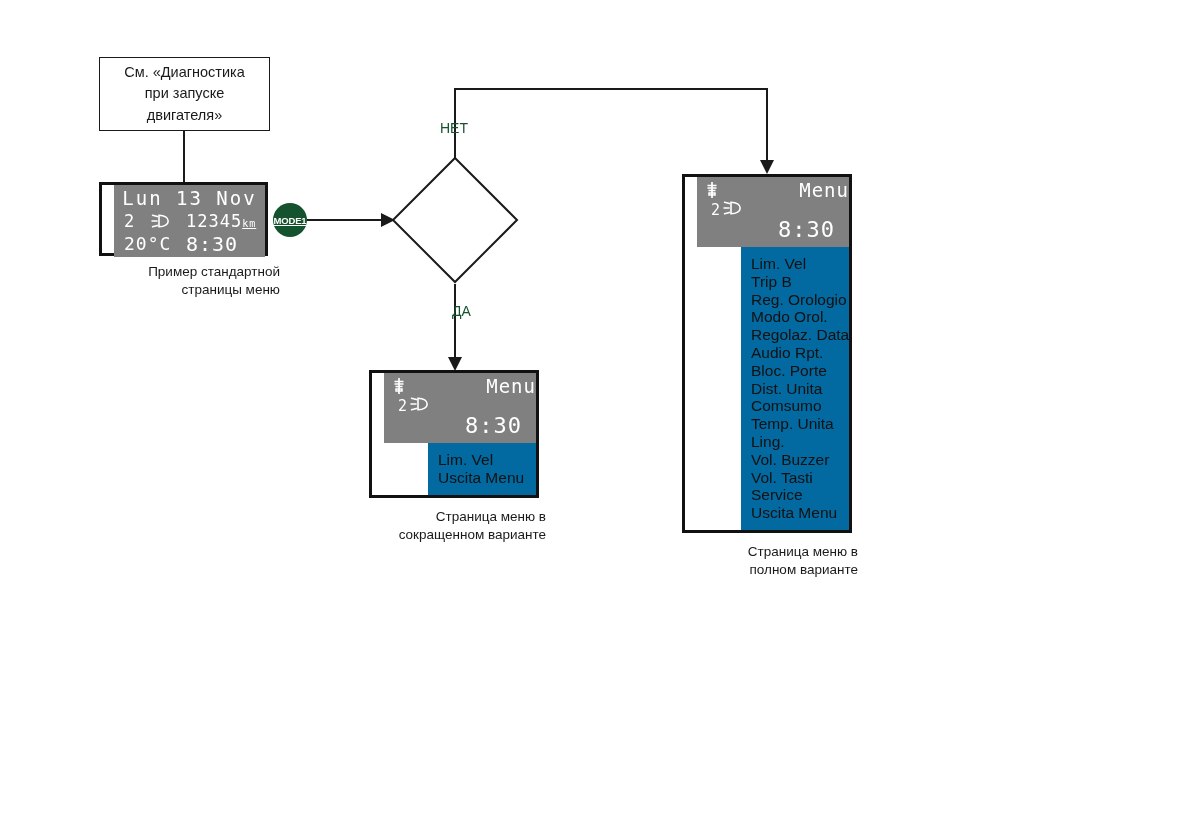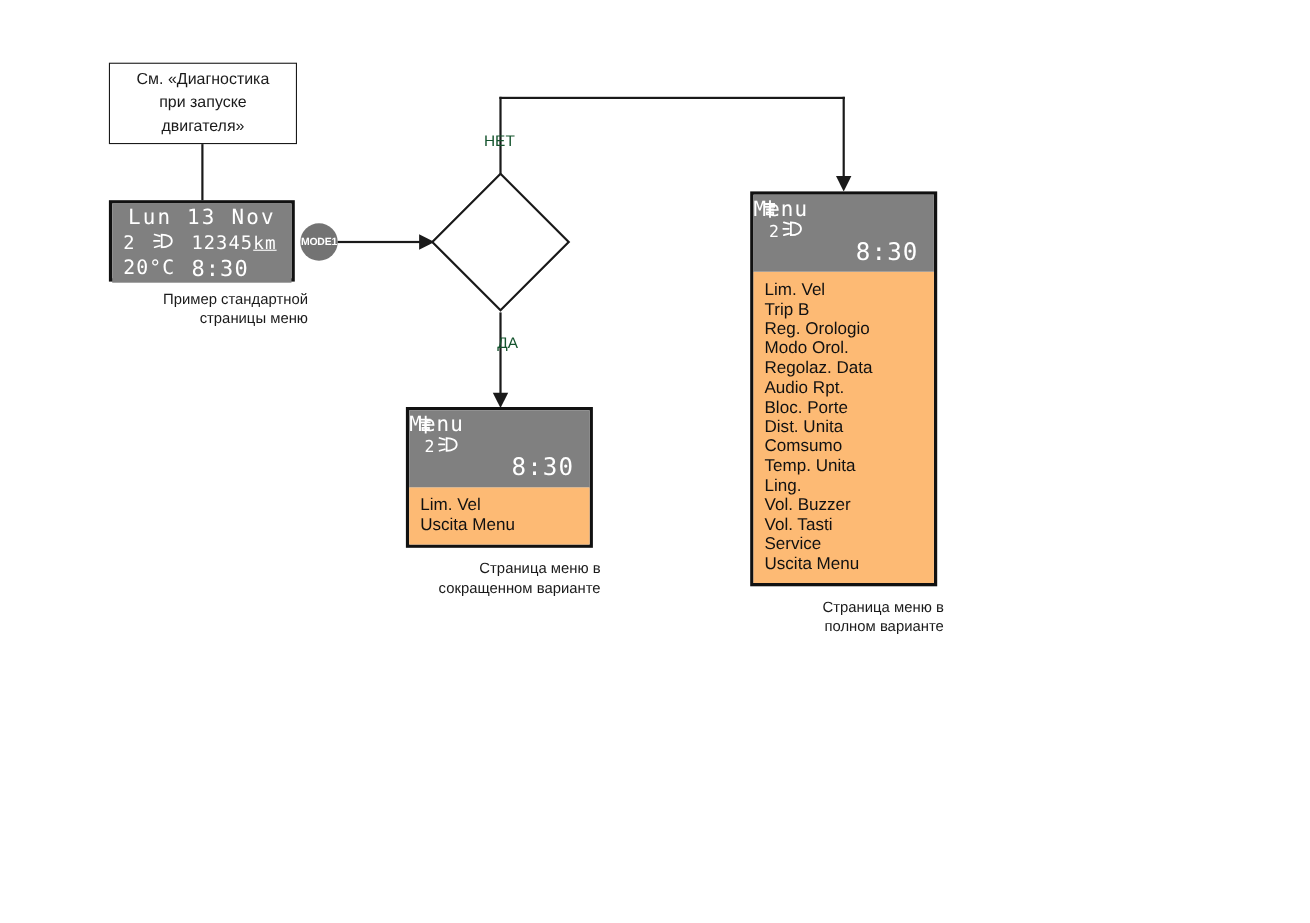--- a/index.html
+++ b/index.html
@@ -61,20 +61,21 @@
     color: #1a1a1a;
     padding: 0 6px;
   }
 
   
   .device {
     position: absolute;
     border: 3px solid #111111;
     background: #ffffff;
     box-sizing: border-box;
+    padding-left: 12px;
   }
   .lcd {
     background: #808080;
     position: relative;
     width: 100%;
     box-sizing: border-box;
   }
 
   
   .lcd-std { height: 72px; }
@@ -85,30 +86,30 @@
     white-space: nowrap;
   }
   .r-date {
     top: 2px; left: 0; right: 0;
     text-align: center;
     font-size: 19px;
     letter-spacing: 2px;
   }
   .r-mid { top: 26px; left: 10px; font-size: 17px; letter-spacing: 1px; }
   .r-odo { top: 26px; left: 72px; font-size: 17px; letter-spacing: 1px; }
-  .r-odo .unit { font-size: 16px; text-decoration: underline; }
+  .r-odo .unit { font-size: 10px; text-decoration: underline; }
   .r-bot { top: 48px; left: 10px; font-size: 18px; letter-spacing: 1px; }
   .r-clk { top: 47px; left: 72px; font-size: 20px; letter-spacing: 1px; }
 
   
   .lcd-menu { height: 70px; }
   .lcd-menu .m-title {
     position: absolute;
     top: 2px; left: 0; right: 0;
-    text-align: left;
+    text-align: right;
     color: #ffffff;
     font-family: "DejaVu Sans Mono", monospace;
     font-size: 19px;
     letter-spacing: 1px;
   }
   .lcd-menu .m-gear {
     position: absolute;
     top: 4px; left: 7px;
     width: 16px; height: 18px;
   }
@@ -127,21 +128,22 @@
     top: 40px; left: 0; right: 14px;
     text-align: right;
     color: #ffffff;
     font-family: "DejaVu Sans Mono", monospace;
     font-size: 22px;
     letter-spacing: 1px;
   }
 
   .menu-list {
     padding: 8px 0 8px 10px;
-    background: #fdba74;
+    background: #0369a1;
+    margin-left: 44px;
   }
   .menu-list .mi {
     font-size: 15.5px;
     line-height: 17.8px;
     color: #111111;
     white-space: nowrap;
   }
 
   
   .caption {
@@ -150,29 +152,30 @@
     font-size: 13.5px;
     line-height: 1.35;
     color: #1a1a1a;
   }
 
   
   .mode-btn {
     position: absolute;
     width: 34px; height: 34px;
     border-radius: 50%;
-    background: #737373;
+    background: #14532d;
     color: #ffffff;
     display: flex;
     align-items: center;
     justify-content: center;
     font-size: 9.5px;
     font-weight: bold;
     letter-spacing: -0.2px;
     font-family: "Liberation Sans", sans-serif;
+    text-decoration: underline;
   }
 
   
   .diamond-wrap { position: absolute; }
   .diamond-label {
     position: absolute;
     left: 0; right: 0;
     top: 50%;
     transform: translateY(-50%);
     text-align: center;

